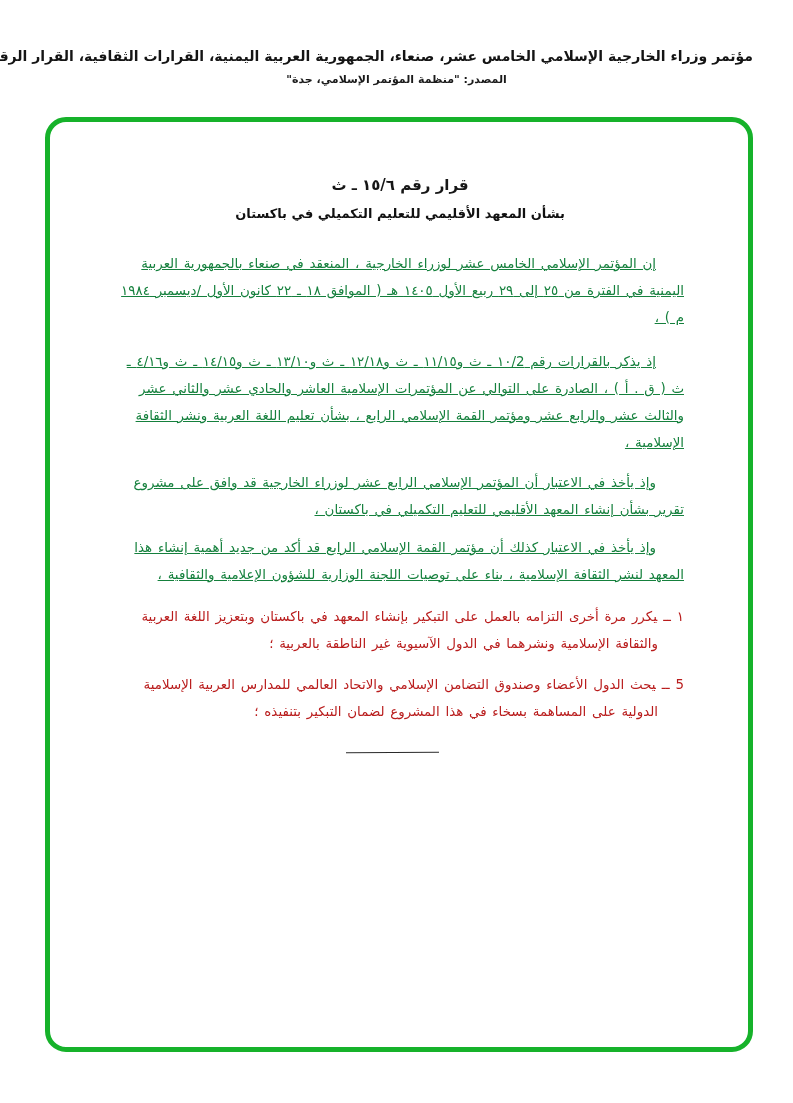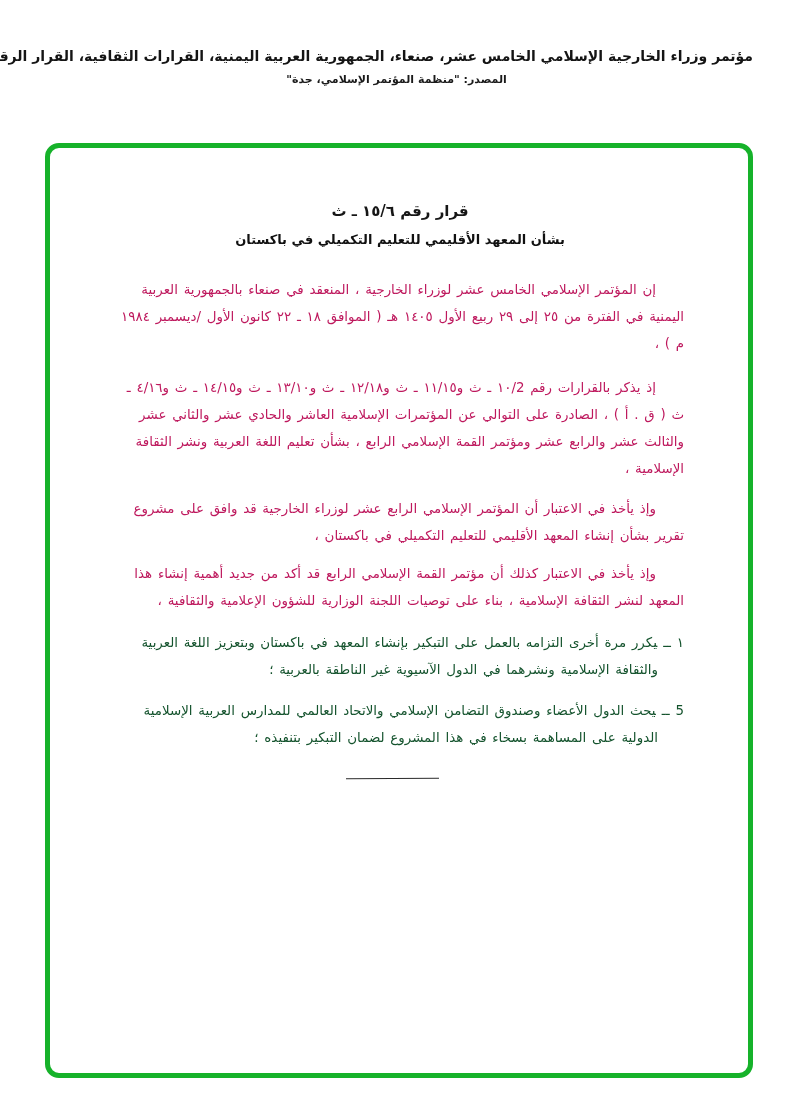--- a/index.html
+++ b/index.html
@@ -36,24 +36,23 @@
     font-weight: 700;
     color: #1a1a1a;
   }
   .doc-frame {
     position: absolute;
     left: 45px;
     top: 117px;
     width: 698px;
     height: 925px;
     border: 5px solid #16b22a;
-    border-radius: 14px;
+    border-radius: 21px;
     background: #ffffff;
     box-sizing: content-box;
-    margin-top: 26px;
   }
   .doc-content {
     position: absolute;
     top: 0;
     left: 0;
     right: 0;
     bottom: 0;
     padding: 0 64px 0 66px;
     direction: rtl;
   }
@@ -69,36 +68,37 @@
     text-align: center;
     font-size: 13px;
     font-weight: 700;
     color: #111111;
   }
   .para {
     font-size: 13.4px;
     line-height: 27px;
     text-align: right;
     word-spacing: 1.5px;
-    color: #be185d;
+    color: #15803d;
     margin: 0;
+    text-decoration: underline;
   }
   .indent {
     text-indent: 28px;
   }
   .p1 { margin-top: 29px; }
   .p2 { margin-top: 17px; }
   .p3 { margin-top: 13px; }
   .p4 { margin-top: 11px; }
   .item {
     font-size: 13.4px;
     line-height: 27px;
     text-align: right;
     word-spacing: 1.5px;
-    color: #14532d;
+    color: #b91c1c;
     margin: 0;
     padding-right: 26px;
     text-indent: -26px;
   }
   .item1 { margin-top: 15px; }
   .item2 { margin-top: 8px; }
   .item3 { margin-top: 14px; }
   .item4 { margin-top: 11px; }
   .item-marker {
     font-weight: 400;

